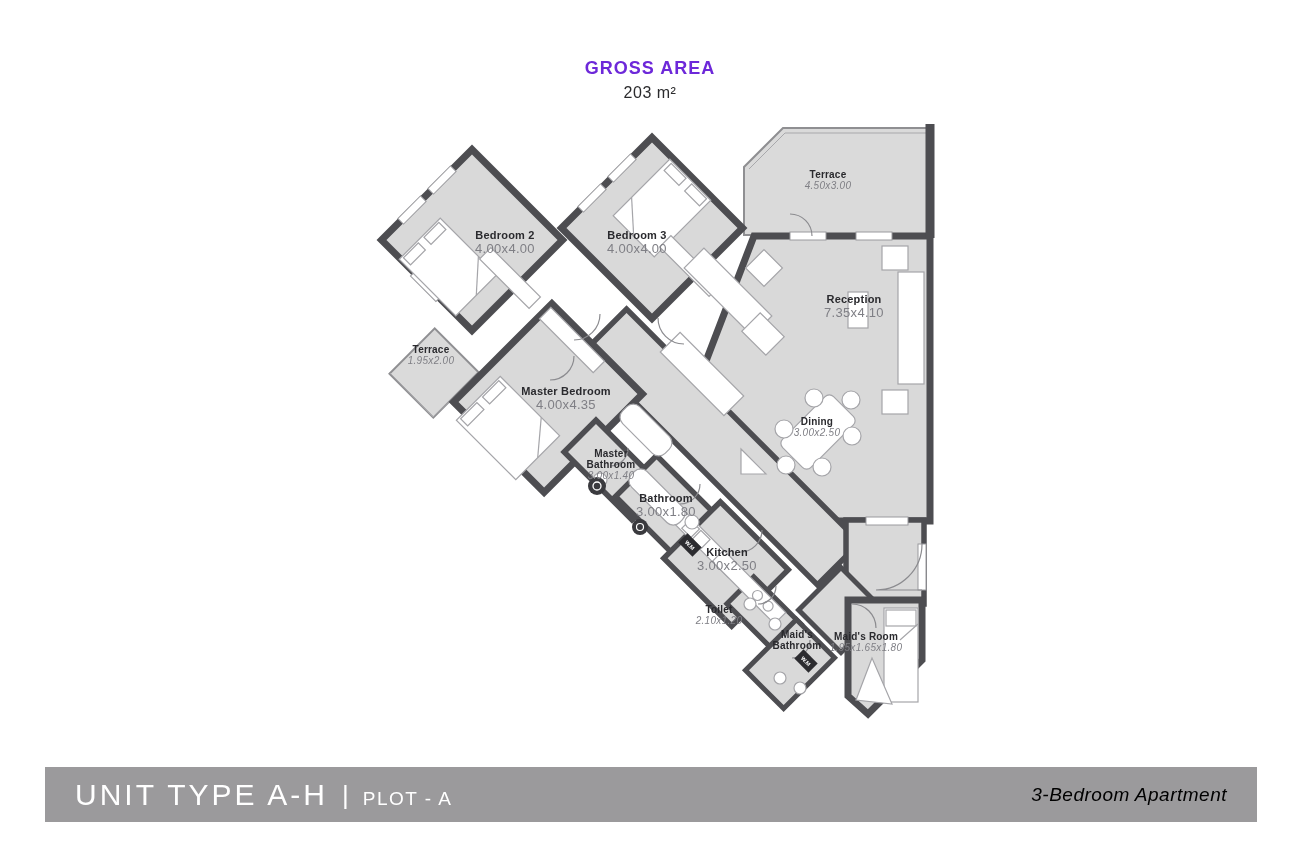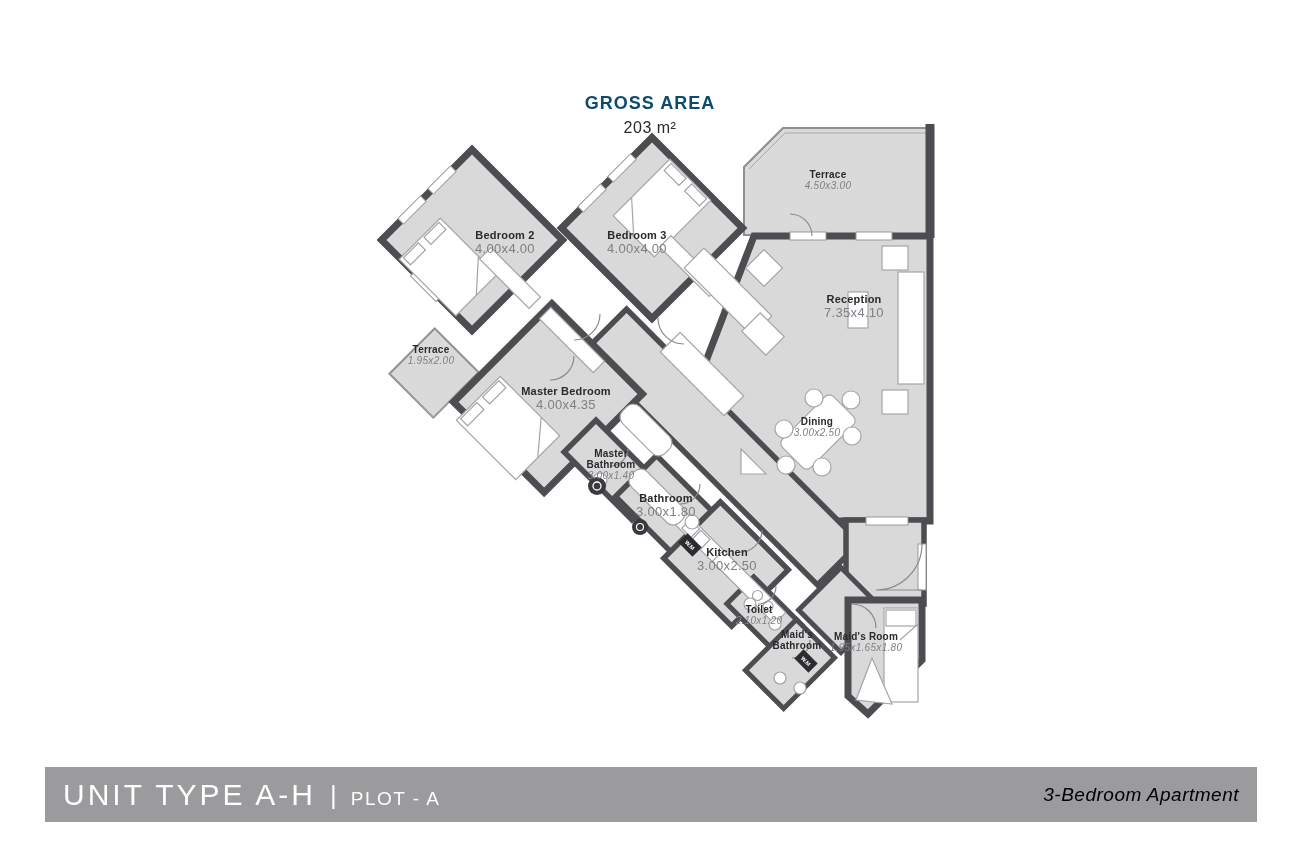--- a/index.html
+++ b/index.html
@@ -3,37 +3,37 @@
 <meta charset="utf-8">
 <style>
   html,body{margin:0;padding:0;background:#fff;}
   #stage{position:relative;width:1300px;height:867px;background:#ffffff;overflow:hidden;
          font-family:"Liberation Sans",sans-serif;}
   #plan-svg{position:absolute;left:0;top:0;}
 
   
   .title-block{position:absolute;left:650px;top:58px;transform:translateX(-50%);
                text-align:center;white-space:nowrap;}
-  .title-main{font-size:18px;font-weight:bold;letter-spacing:1px;color:#0c4a6e;margin-top:35px;}
+  .title-main{font-size:18px;font-weight:bold;letter-spacing:1px;color:#6d28d9;}
   .title-area{font-size:16px;font-weight:300;color:#2b2b2d;margin-top:5px;letter-spacing:.5px;}
 
   
   .rl{position:absolute;transform:translateX(-50%);text-align:center;color:#2a2a2e;
       white-space:nowrap;z-index:5;}
   .rl .nm{display:block;font-weight:bold;font-size:11px;line-height:1.12;letter-spacing:.2px;}
   .rl .dm{display:block;font-size:13px;line-height:1.25;color:#7f7f85;letter-spacing:.3px;}
   .rl.sm .nm{font-size:10px;}
   .rl.sm .dm{font-size:10px;font-style:italic;}
   .rl.wrap{white-space:normal;}
   .rl.wrap .nm{width:70px;margin:0 auto;}
 
   
   .footer-bar{position:absolute;left:45px;top:767px;width:1212px;height:55px;
               background:#9b9a9c;display:flex;align-items:center;
-              justify-content:space-between;padding:0 18px;box-sizing:border-box;}
+              justify-content:space-between;padding:0 30px;box-sizing:border-box;}
   .fb-left{display:flex;align-items:baseline;color:#ffffff;}
   .fb-unit{font-size:30px;font-weight:300;letter-spacing:3px;}
   .fb-sep{font-size:26px;font-weight:300;margin:0 14px;position:relative;top:-1px;}
   .fb-plot{font-size:19px;font-weight:normal;letter-spacing:1.5px;}
   .fb-right{color:#000000;font-size:19px;font-style:italic;letter-spacing:.5px;}
 </style>
 </head>
 <body>
 
 <div id="stage">
@@ -230,21 +230,21 @@
     <span class="dm">3.00x1.40</span>
   </div>
   <div class="rl" style="left:666px;top:492px">
     <span class="nm">Bathroom</span>
     <span class="dm">3.00x1.80</span>
   </div>
   <div class="rl" style="left:727px;top:546px">
     <span class="nm">Kitchen</span>
     <span class="dm">3.00x2.50</span>
   </div>
-  <div class="rl sm" style="left:759px;top:604px">
+  <div class="rl sm" style="left:719px;top:604px">
     <span class="nm">Toilet</span>
     <span class="dm">2.10x1.20</span>
   </div>
   <div class="rl sm wrap" style="left:797px;top:629px">
     <span class="nm">Maid's Bathroom</span>
     <span class="dm"></span>
   </div>
   <div class="rl sm" style="left:866px;top:631px">
     <span class="nm">Maid's Room</span>
     <span class="dm">1.95x1.65x1.80</span>

